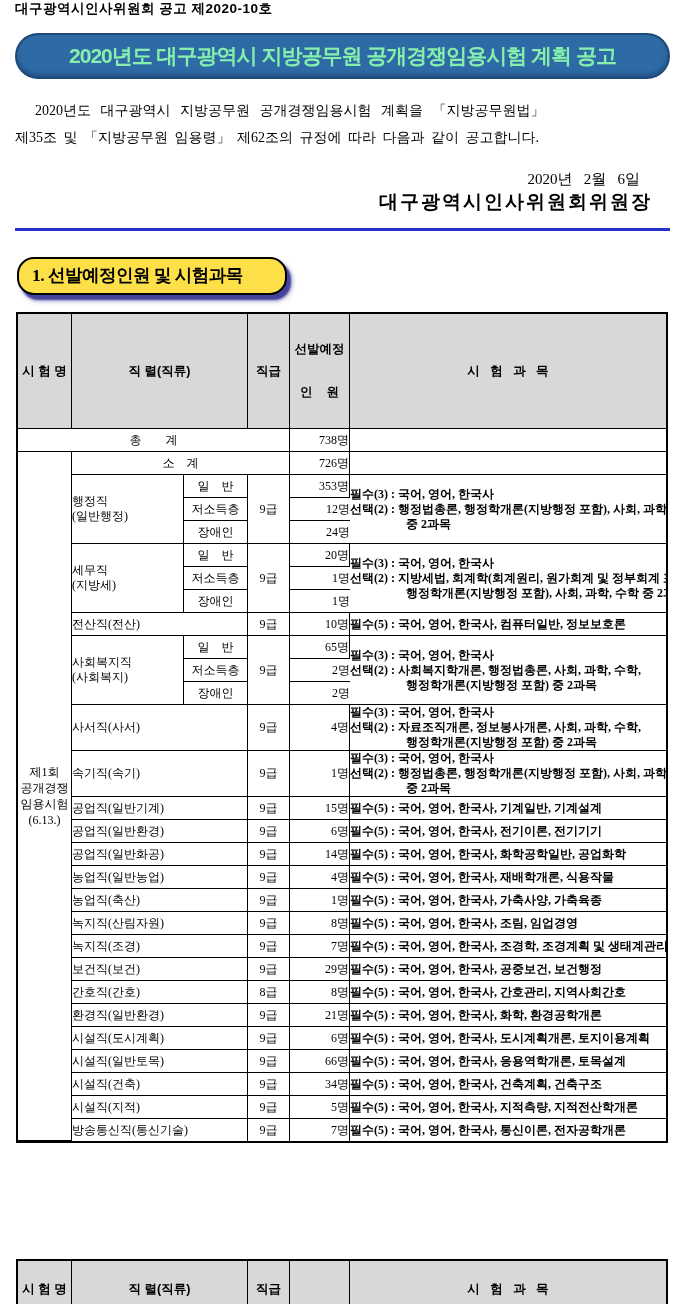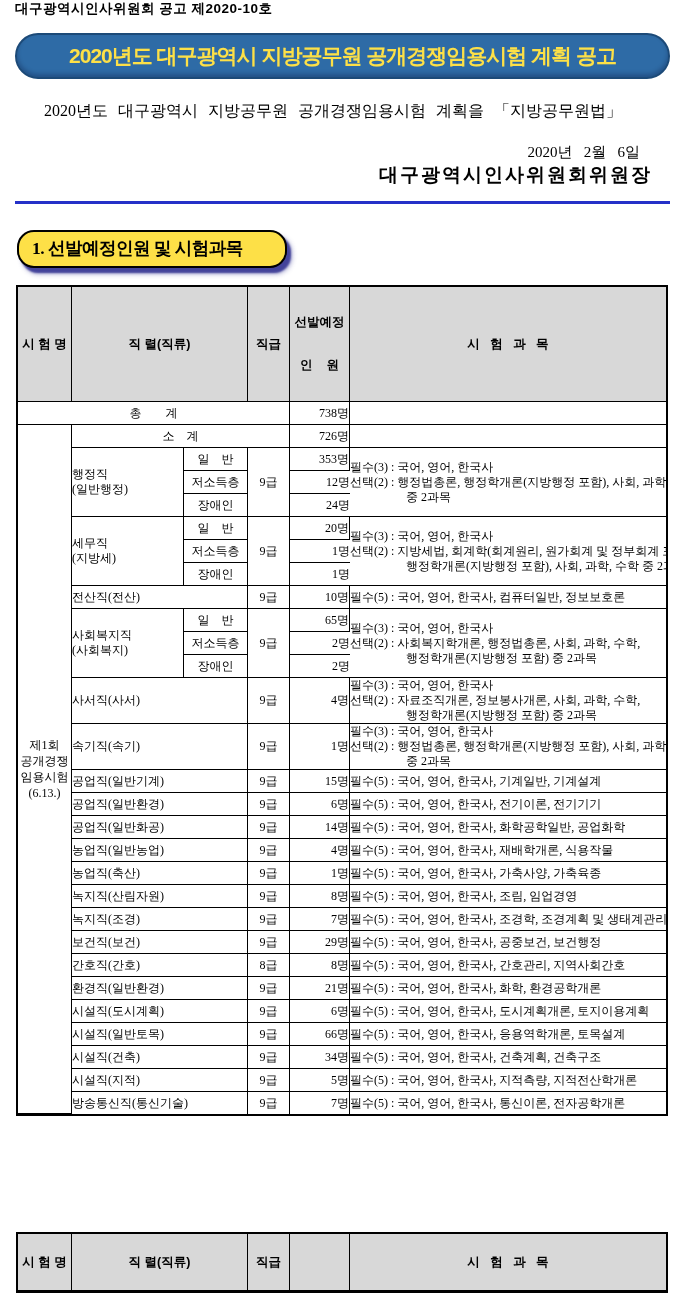--- a/index.html
+++ b/index.html
@@ -14,25 +14,25 @@
     font-weight:bold;font-size:13.5px;letter-spacing:.5px;
   }
 
   .banner{
     margin-top:15px;height:42px;border-radius:23px;
     background:#2e6ba6;border:2px solid #1c4a78;
     display:flex;align-items:center;justify-content:center;
     box-shadow:inset 0 -3px 4px rgba(0,0,40,.25);
   }
   .banner span{
-    color:#fde047;font-family:"Liberation Sans","DejaVu Sans",sans-serif;
+    color:#86efac;font-family:"Liberation Sans","DejaVu Sans",sans-serif;
     font-weight:bold;font-size:21px;letter-spacing:-1px;white-space:nowrap;
   }
 
-  .intro{margin-top:18px;font-size:16px;line-height:27px;margin-left:9px;}
+  .intro{margin-top:18px;font-size:14px;line-height:27px;}
   .intro .l1{text-indent:20px;word-spacing:6px;white-space:nowrap;}
   .intro .l2{word-spacing:3px;white-space:nowrap;}
 
   .date-line{margin-top:19px;text-align:right;padding-right:30px;font-size:15px;white-space:pre;}
   .signer-line{
     margin-top:0;text-align:right;padding-right:18px;
     font-weight:bold;font-size:19px;letter-spacing:2px;
   }
 
   .blue-rule{margin-top:13px;border-top:3px solid #2531c8;height:0;}
@@ -64,36 +64,37 @@
   table.rt tr:last-child > td{border-bottom:none;}
   th.planned div{line-height:15px;white-space:pre;}
   .h22 td{height:22px;}
   .h23 td{height:22px;}
   td.c{text-align:center;}
   td.cnt{text-align:right;padding-right:7px;}
   td.dash{border-bottom:1px dashed #858585;}
   td.series{text-align:left;padding-left:7px;line-height:15px;}
   td.exam{font-size:12px;line-height:16px;text-align:center;}
   td.subj{text-align:left;padding:3px 2px 3px 5px;font-size:11px;line-height:15px;}
-  td.subj div{white-space:nowrap;}
+  td.subj div{white-space:nowrap;font-weight:bold;}
   td.subj div.cont{padding-left:56px;}
 </style>
 </head>
 <body>
 
 <div class="page">
 
   <div class="notice-no">대구광역시인사위원회 공고 제2020-10호</div>
 
   <div class="banner">
     <span>2020년도 대구광역시 지방공무원 공개경쟁임용시험 계획 공고</span>
   </div>
 
   <div class="intro">
     <div class="l1">2020년도 대구광역시 지방공무원 공개경쟁임용시험 계획을 「지방공무원법」</div>
+    <div class="l2">제35조 및 「지방공무원 임용령」 제62조의 규정에 따라 다음과 같이 공고합니다.</div>
   </div>
 
   <div class="date-line">2020년   2월   6일</div>
   <div class="signer-line">대구광역시인사위원회위원장</div>
 
   <div class="blue-rule"></div>
 
   <div>
     <div class="sec-heading">1. 선발예정인원 및 시험과목</div>
   </div>

